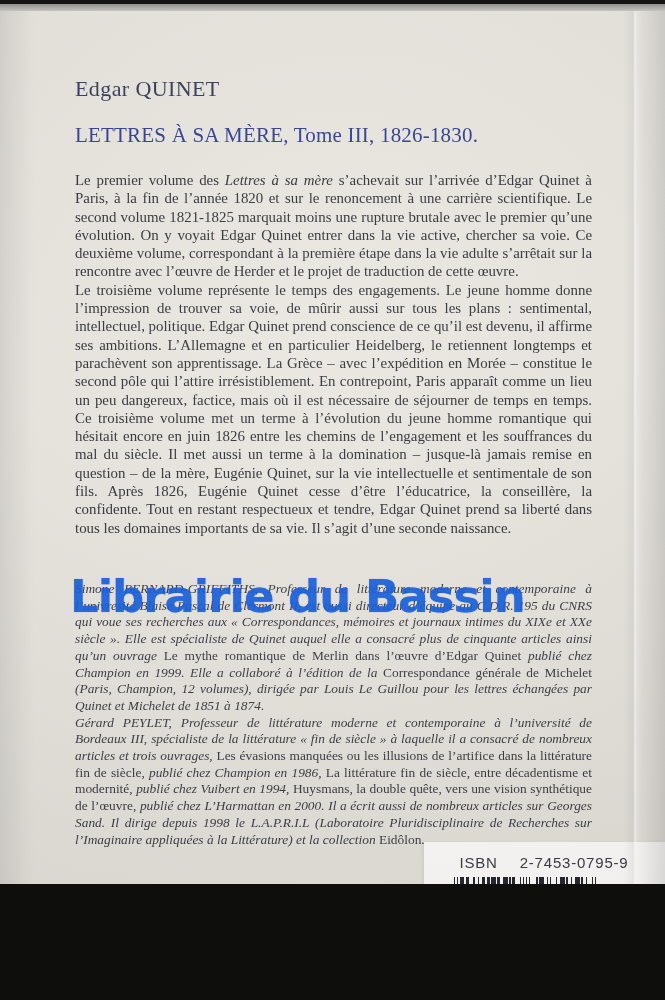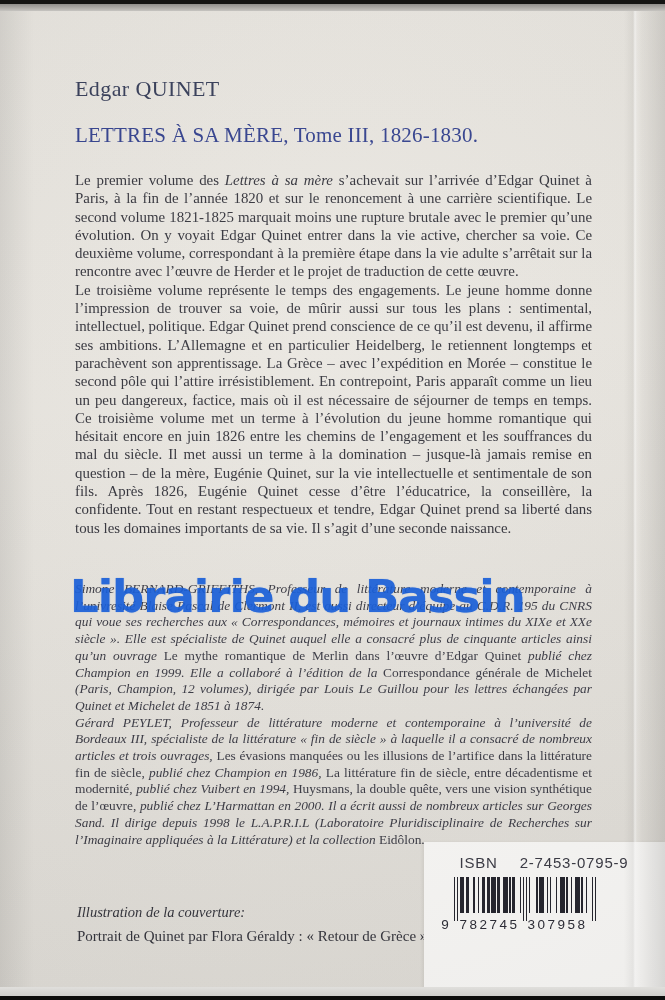--- a/index.html
+++ b/index.html
@@ -1,16 +1,16 @@
 <!DOCTYPE html>
 <html><head>
 <meta charset="utf-8">
 <style>
   html,body{margin:0;padding:0;background:#0e0e0d;}
-  .photo{position:relative;width:665px;height:1000px;overflow:hidden;background:#121211;
+  .photo{position:relative;width:665px;height:884px;overflow:hidden;background:#121211;
          font-family:"Liberation Serif",serif;}
   
   .edge-top{position:absolute;left:0;top:0;width:665px;height:4px;background:#141413;}
   .edge-top-band{position:absolute;left:0;top:4px;width:665px;height:7px;
          background:linear-gradient(180deg,#8f8d8a,#c6c4c0);}
   .edge-bottom-pages{position:absolute;left:0;top:987px;width:665px;height:9px;
          background:linear-gradient(180deg,#e0dfdc,#cfcecb);}
   .edge-bottom{position:absolute;left:0;top:996px;width:665px;height:4px;background:#0d0d0c;}
   
   .cover{position:absolute;left:0;top:11px;width:665px;height:976px;

